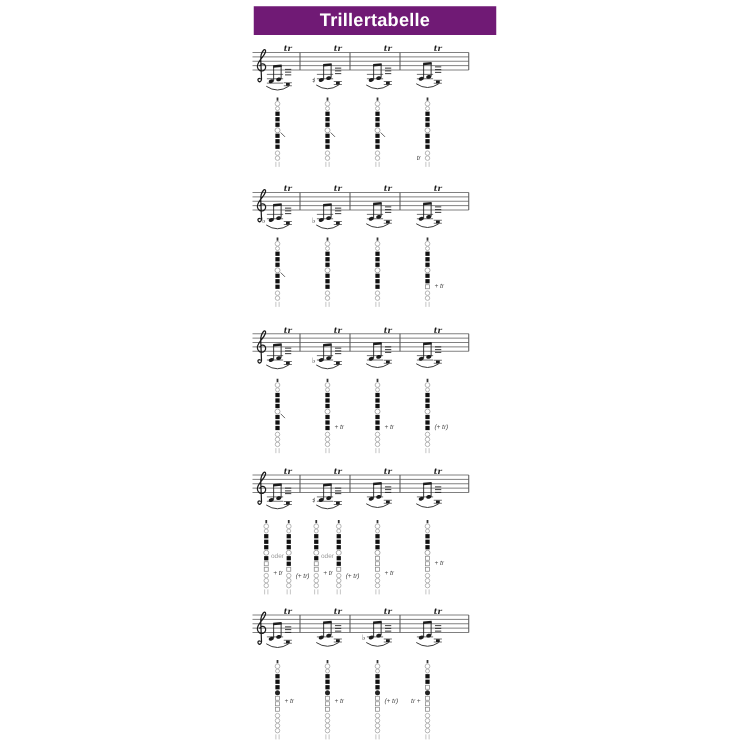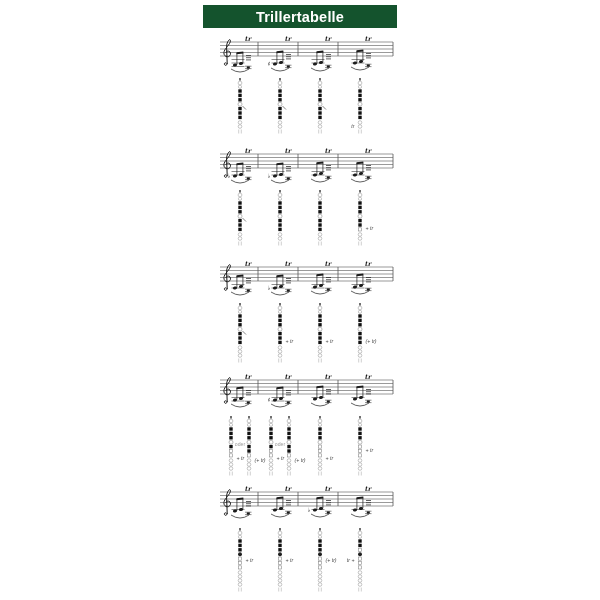--- a/index.html
+++ b/index.html
@@ -1,28 +1,28 @@
 <!DOCTYPE html>
 <html><head>
 <meta charset="utf-8">
 <style>
   html,body{margin:0;padding:0;background:#ffffff;}
   #page{position:relative;width:600px;height:600px;background:#ffffff;overflow:hidden;
         font-family:"Liberation Sans",sans-serif;}
   #header-banner{position:absolute;left:203px;top:5px;width:194px;height:23px;
         display:flex;align-items:center;justify-content:center;}
   #header-banner .title{color:#ffffff;font-weight:bold;font-size:14.5px;letter-spacing:.2px;}
-  .trill-row{position:absolute;left:200px;width:200px;height:112px;}
+  .trill-row{position:absolute;left:182px;width:200px;height:112px;}
   .trill-row svg{display:block;overflow:visible;}
 </style>
 </head>
 <body>
 
 <div id="page">
-  <div id="header-banner" style="background: #14532d;">
+  <div id="header-banner" style="background: #701a75;">
     <span class="title">Trillertabelle</span>
   </div>
 
 <div class="trill-row" style="top: 38px;">
       <svg width="200" height="112" viewBox="0 0 200 112">
         <g>
           <line x1="20" y1="4" x2="193" y2="4" stroke="#555" stroke-width="0.6"></line>
           <line x1="20" y1="7.5" x2="193" y2="7.5" stroke="#555" stroke-width="0.6"></line>
           <line x1="20" y1="11" x2="193" y2="11" stroke="#555" stroke-width="0.6"></line>
           <line x1="20" y1="14.5" x2="193" y2="14.5" stroke="#555" stroke-width="0.6"></line>

